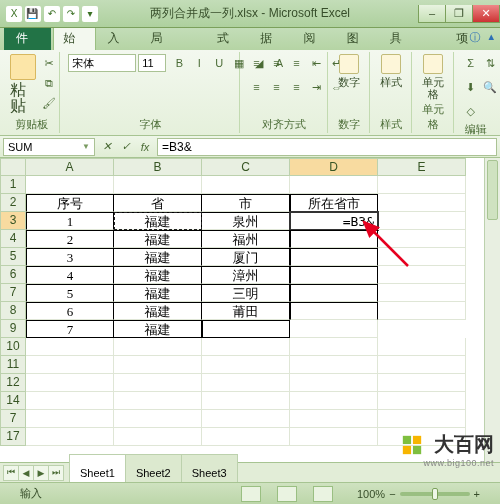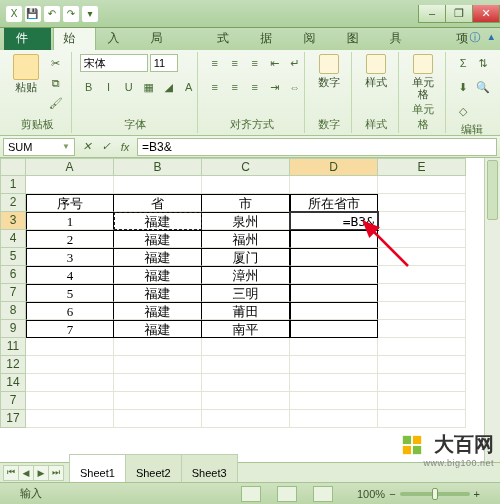--- a/index.html
+++ b/index.html
@@ -15,30 +15,30 @@
 .filetab{background:#227346;color:#fff;padding:3px 12px;border-radius:3px 3px 0 0;font-size:12px}
 .rtab{padding:3px 9px;color:#374e2a;font-size:12px;border-radius:3px 3px 0 0}
 .rtab.active{background:#f3f8ef;border:1px solid #9abf82;border-bottom:none}
 .help-min{position:absolute;right:6px;top:30px;display:flex;gap:8px;color:#2d6fb5;font-size:11px}
 .ribbon{height:86px;background:linear-gradient(#f3f8ef,#e5f0db);border-bottom:1px solid #a7c492;display:flex;padding:2px 4px;gap:2px}
 .rgroup{border-right:1px solid #c2dab0;padding:2px 6px 0;display:flex;flex-direction:column;justify-content:space-between;min-width:0}
 .rgroup-body{display:flex;gap:4px;align-items:flex-start;flex:1}
 .rgroup-label{font-size:11px;color:#4a6b35;text-align:center;padding-bottom:1px}
 .bigbtn{display:flex;flex-direction:column;align-items:center;width:36px}
 .bigbtn .ico{width:26px;height:26px;background:#fce6a8;border:1px solid #d8b860;border-radius:2px;margin-bottom:2px}
-.bigbtn .lbl{font-size:11px;color:#374e2a;line-height:1}
+.bigbtn .lbl{font-size:16px;color:#374e2a;line-height:1}
 .smrow{display:flex;gap:2px;margin-bottom:2px}
 .smbtn{width:18px;height:18px;border:1px solid transparent;border-radius:2px;display:flex;align-items:center;justify-content:center;font-size:11px;color:#4a6b35}
 .fontsel{display:flex;gap:2px;margin-bottom:2px}
 .fsel{height:18px;border:1px solid #aac294;background:#fff;font-size:11px;padding:0 3px;display:flex;align-items:center}
 .collapsed-btn{display:flex;flex-direction:column;align-items:center;justify-content:center;width:34px;gap:2px}
 .collapsed-btn .cico{width:20px;height:20px;border:1px solid #c2bb7a;background:#fdf6d9;border-radius:2px}
 .collapsed-btn .clbl{font-size:11px;color:#374e2a;writing-mode:horizontal-tb;text-align:center;line-height:1.1}
 .namebox-row{height:22px;background:linear-gradient(#eef6e8,#e0edd4);border-bottom:1px solid #a7c492;display:flex;align-items:center}
-.namebox{width:72px;height:18px;background:#fff;border:1px solid #aac294;margin-left:3px;padding:1px 4px;font-size:11px;display:flex;align-items:center}
+.namebox{width:92px;height:18px;background:#fff;border:1px solid #aac294;margin-left:3px;padding:1px 4px;font-size:11px;display:flex;align-items:center}
 .namebox .dd{margin-left:auto;font-size:8px;color:#7a9b62}
 .fx-btns{display:flex;gap:1px;margin-left:3px}
 .fxb{width:18px;height:18px;display:flex;align-items:center;justify-content:center;font-size:11px;font-style:italic;color:#4a6b35}
 .fx-input{flex:1;height:18px;background:#fff;border:1px solid #aac294;margin:0 3px;padding:0 4px;font-size:12px;display:flex;align-items:center}
 .sheet{position:relative;background:#fff}
 .colhead{display:flex;height:18px}
 .corner{width:26px;background:#e8efe1;border:1px solid #bcd1ad}
 .ch{flex:0 0 88px;background:#e8efe1;border:1px solid #bcd1ad;border-left:none;text-align:center;font-size:12px;color:#375524;line-height:16px}
 .ch.active{background:#f8dba0}
 .rows{}
@@ -76,20 +76,21 @@
 <body>
 
 <div class="titlebar">
   <div class="qat">
     <div class="qat-ico">X</div>
     <div class="qat-ico">💾</div>
     <div class="qat-ico">↶</div>
     <div class="qat-ico">↷</div>
     <div class="qat-ico">▾</div>
   </div>
+  <div class="title-text">两列合并成一列.xlsx - Microsoft Excel</div>
   <div class="winctrl">
     <div class="winbtn">–</div>
     <div class="winbtn">❐</div>
     <div class="winbtn close">✕</div>
   </div>
 </div>
 
 <div class="tabs">
   <div class="filetab">文件</div>
   <div class="rtab active">开始</div>
@@ -123,21 +124,21 @@
           </div>
         <div class="smrow">
             <div class="smbtn">🖌</div>
           </div>
       </div>
     </div>
     <div class="rgroup-label">剪贴板</div>
   </div>
 
   <div class="rgroup">
-    <div class="rgroup-body" style="flex-direction:column">
+    <div class="rgroup-body" style="">
       <div class="fontsel">
         <div class="fsel" style="width:68px">宋体</div>
         <div class="fsel" style="width:28px">11</div>
       </div>
       <div class="smrow">
         <div class="smbtn">B</div>
         <div class="smbtn">I</div>
         <div class="smbtn">U</div>
         <div class="smbtn">▦</div>
         <div class="smbtn">◢</div>
@@ -299,23 +300,30 @@
       <div class="cell bL bT bR">6</div>
       <div class="cell bT bR">福建</div>
       <div class="cell bT bR">莆田</div>
       <div class="cell bL bT bR"></div>
       <div class="cell"></div>
       </div>
     <div class="row">
         <div class="rh">9</div>
       <div class="cell bL bT bR bB">7</div>
       <div class="cell bT bR bB">福建</div>
-      <div class="cell bT bR bB">南平</div>
       <div class="cell bL bT bR bB"></div>
       <div class="cell"></div>
+      </div>
+    <div class="row">
+        <div class="rh">10</div>
+        <div class="cell"></div>
+        <div class="cell"></div>
+        <div class="cell"></div>
+        <div class="cell"></div>
+        <div class="cell"></div>
       </div>
     <div class="row">
         <div class="rh">11</div>
         <div class="cell"></div>
         <div class="cell"></div>
         <div class="cell"></div>
         <div class="cell"></div>
         <div class="cell"></div>
       </div>
     <div class="row">

